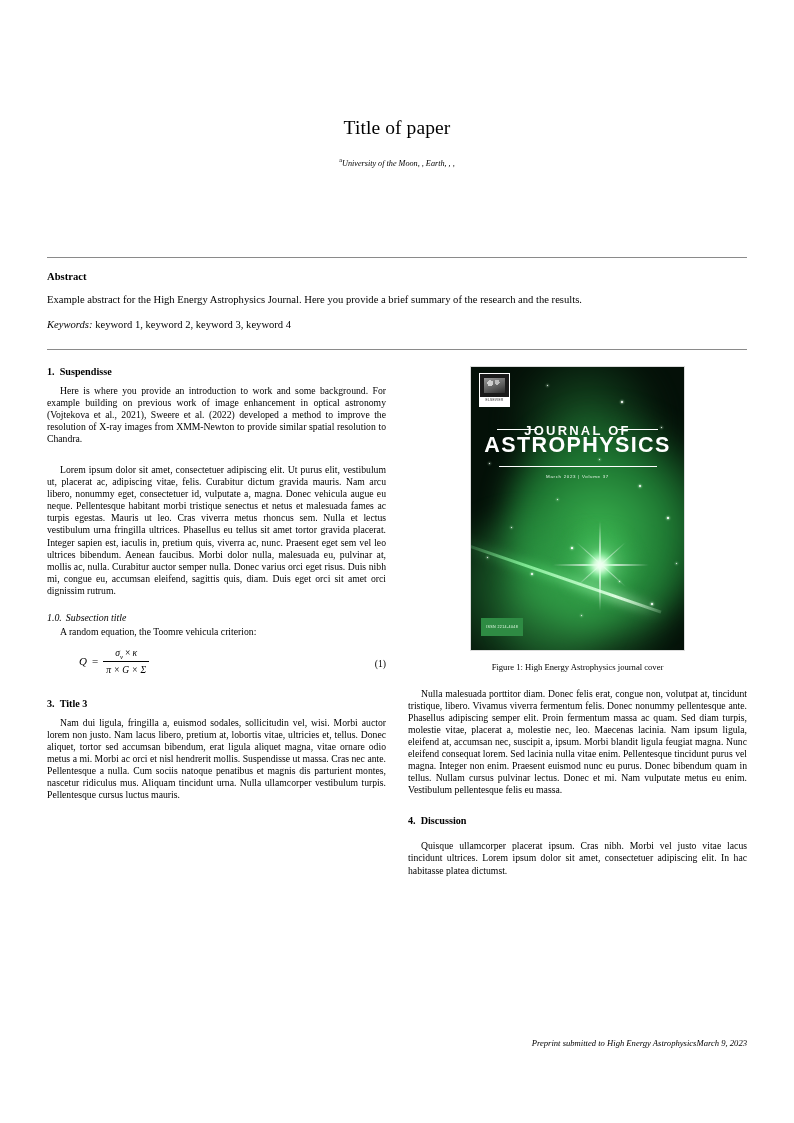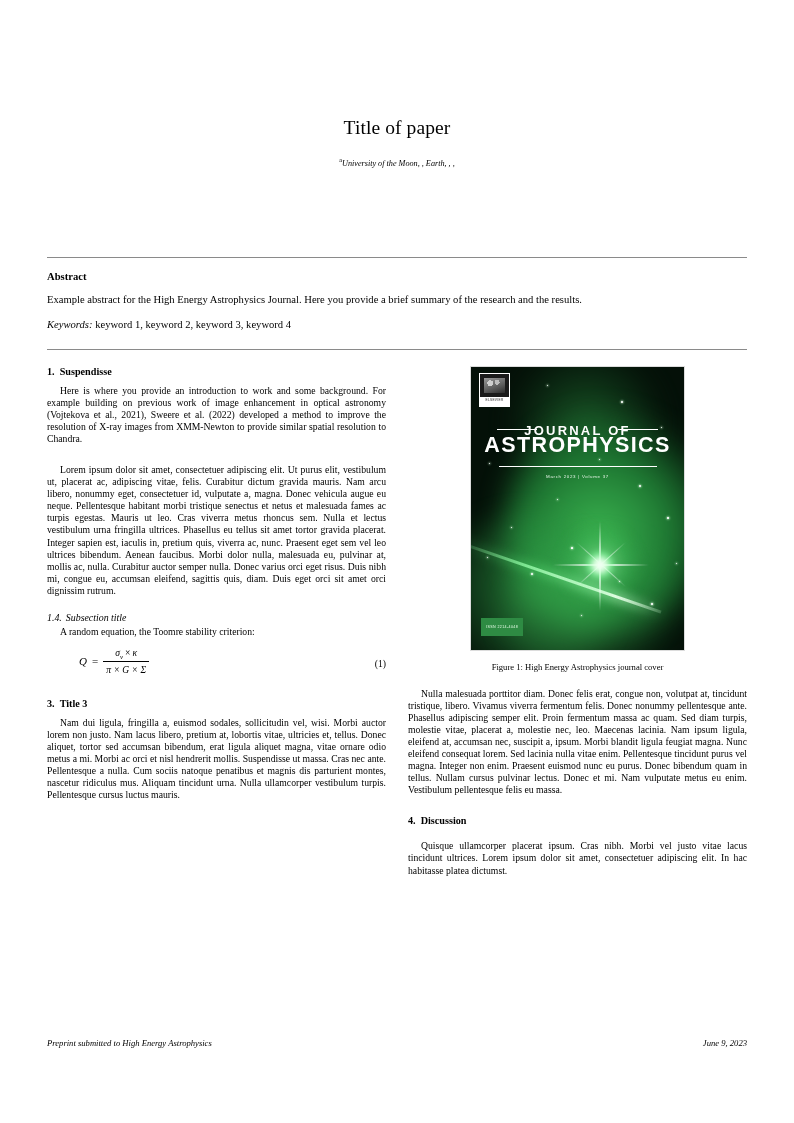--- a/index.html
+++ b/index.html
@@ -398,21 +398,21 @@
 
   
   .footer {
     position: absolute;
     left: 47px;
     top: 1030px;
     width: 700px;
     font-size: 8.6px;
     font-style: italic;
     display: flex;
-    justify-content: space-between;
+    justify-content: flex-end;
   }
 </style>
 </head>
 <body>
 
 <div class="page">
 
   <div class="title-block">
     <div class="paper-title">Title of paper</div>
     <div class="affiliation">
@@ -440,23 +440,23 @@
     </h2>
     <p class="body">Here is where you provide an introduction to work and some background. For example building on previous work of image enhancement in optical astronomy (Vojtekova et al., 2021), Sweere et al. (2022) developed a method to improve the resolution of X-ray images from XMM-Newton to provide similar spatial resolution to Chandra.</p>
 
     <div class="gap-sec-lg"></div>
 
     <p class="body">Lorem ipsum dolor sit amet, consectetuer adipiscing elit. Ut purus elit, vestibulum ut, placerat ac, adipiscing vitae, felis. Curabitur dictum gravida mauris. Nam arcu libero, nonummy eget, consectetuer id, vulputate a, magna. Donec vehicula augue eu neque. Pellentesque habitant morbi tristique senectus et netus et malesuada fames ac turpis egestas. Mauris ut leo. Cras viverra metus rhoncus sem. Nulla et lectus vestibulum urna fringilla ultrices. Phasellus eu tellus sit amet tortor gravida placerat. Integer sapien est, iaculis in, pretium quis, viverra ac, nunc. Praesent eget sem vel leo ultrices bibendum. Aenean faucibus. Morbi dolor nulla, malesuada eu, pulvinar at, mollis ac, nulla. Curabitur auctor semper nulla. Donec varius orci eget risus. Duis nibh mi, congue eu, accumsan eleifend, sagittis quis, diam. Duis eget orci sit amet orci dignissim rutrum.</p>
 
     <div class="gap-sec"></div>
 
     <h3 class="subsec">
-      <span class="num">1.4.</span><span>Subsection title</span>
+      <span class="num">1.0.</span><span>Subsection title</span>
     </h3>
-    <p class="body">A random equation, the Toomre stability criterion:</p>
+    <p class="body">A random equation, the Toomre vehicula criterion:</p>
 
     <div class="equation-row">
       <div class="eq-inner">
         <span class="eq-lhs">Q</span>
         <span class="eq-eq">=</span>
         <span class="frac">
           <span class="num-part">
             <span>σ</span><span class="sub">v</span><span class="op">×</span><span>κ</span>
           </span>
           <span class="bar"></span>
@@ -545,16 +545,16 @@
 
     <h2 class="sec">
       <span class="num">4.</span><span>Discussion</span>
     </h2>
     <div class="gap-para"></div>
     <p class="body">Quisque ullamcorper placerat ipsum. Cras nibh. Morbi vel justo vitae lacus tincidunt ultrices. Lorem ipsum dolor sit amet, consectetuer adipiscing elit. In hac habitasse platea dictumst.</p>
   </div>
 
   <div class="footer">
     <span>Preprint submitted to High Energy Astrophysics</span>
-    <span>June 9, 2023</span>
+    <span>March 9, 2023</span>
   </div>
 
 </div>
 
 </body></html>

